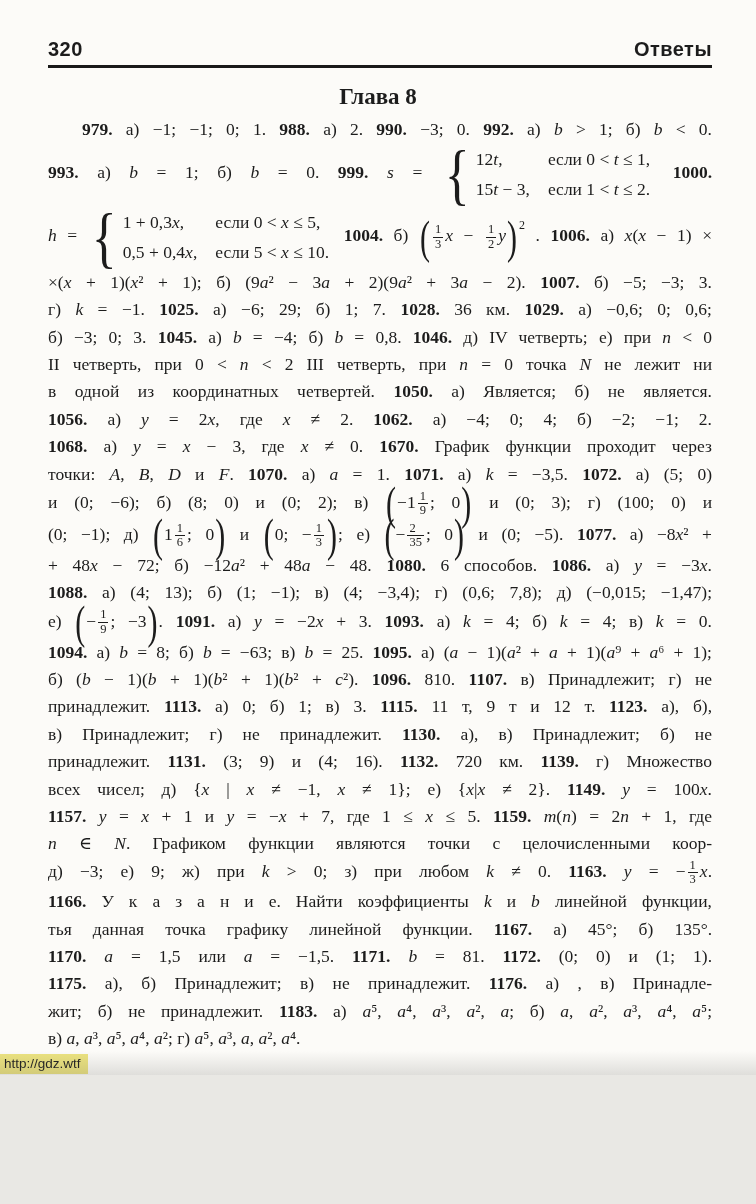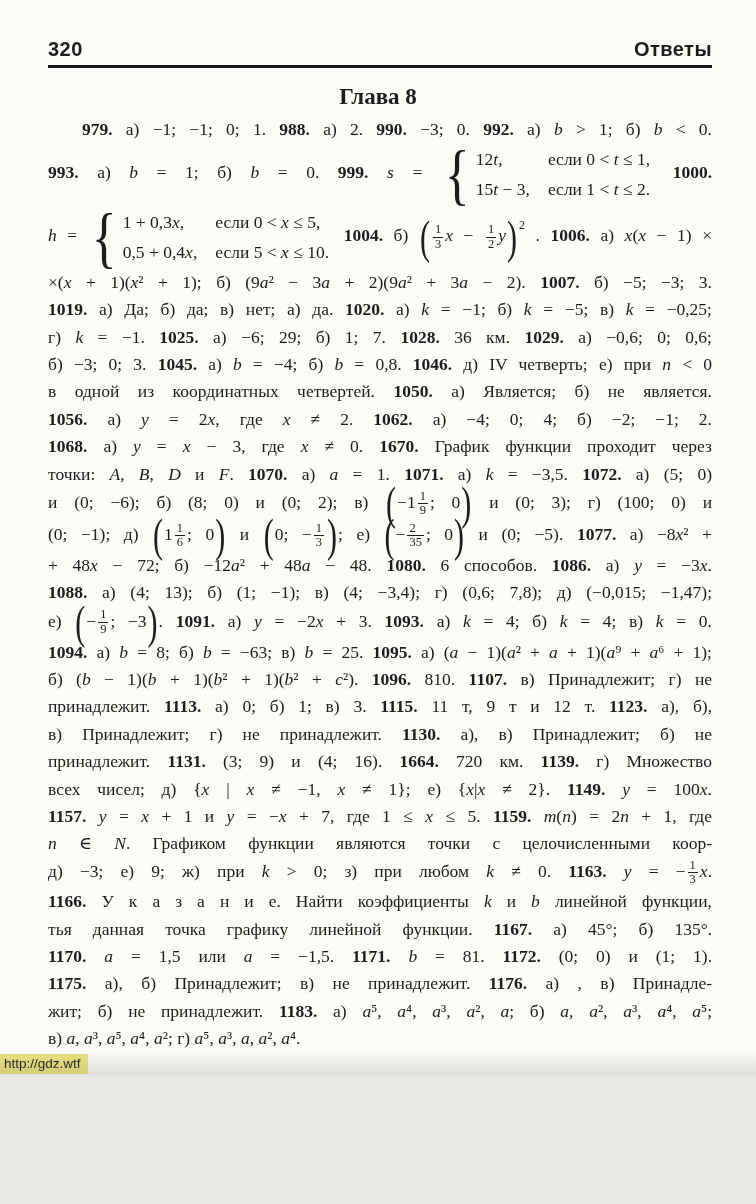--- a/index.html
+++ b/index.html
@@ -54,37 +54,37 @@
       <div class="line"><i>h</i> = <span class="cases">
           <span class="brace">{</span>
           <span class="crows">
             <span>1 + 0,3<i>x</i>,</span>
             <span>если 0 &lt; <i>x</i> ≤ 5,</span>
             <span>0,5 + 0,4<i>x</i>,</span>
             <span>если 5 &lt; <i>x</i> ≤ 10.</span>
           </span>
         </span> <b class="bnum">1004.</b> б) <span class="bigp">(</span><span class="frac"><span class="fn">1</span><span class="fd">3</span></span><i>x</i> − <span class="frac"><span class="fn">1</span><span class="fd">2</span></span><i>y</i><span class="bigp">)</span><span class="psup">2</span> . <b class="bnum">1006.</b> а) <i>x</i>(<i>x</i> − 1) ×</div>
       <div class="line">×(<i>x</i> + 1)(<i>x</i>² + 1); б) (9<i>a</i>² − 3<i>a</i> + 2)(9<i>a</i>² + 3<i>a</i> − 2). <b class="bnum">1007.</b> б) −5; −3; 3.</div>
-      <div class="line"><b class="bnum">1019.</b> а) Да; б) да; в) нет; а) да. <b class="bnum">1020.</b> а) <i>k</i> = −1; б) <i>k</i> = −5; в) <i>k</i> = −0,25;</div>
       <div class="line">г) <i>k</i> = −1. <b class="bnum">1025.</b> а) −6; 29; б) 1; 7. <b class="bnum">1028.</b> 36 км. <b class="bnum">1029.</b> а) −0,6; 0; 0,6;</div>
       <div class="line">б) −3; 0; 3. <b class="bnum">1045.</b> а) <i>b</i> = −4; б) <i>b</i> = 0,8. <b class="bnum">1046.</b> д) IV четверть; е) при <i>n</i> &lt; 0</div>
+      <div class="line">II четверть, при 0 &lt; <i>n</i> &lt; 2 III четверть, при <i>n</i> = 0 точка <i>N</i> не лежит ни</div>
       <div class="line">в одной из координатных четвертей. <b class="bnum">1050.</b> а) Является; б) не является.</div>
       <div class="line"><b class="bnum">1056.</b> а) <i>y</i> = 2<i>x</i>, где <i>x</i> ≠ 2. <b class="bnum">1062.</b> а) −4; 0; 4; б) −2; −1; 2.</div>
       <div class="line"><b class="bnum">1068.</b> а) <i>y</i> = <i>x</i> − 3, где <i>x</i> ≠ 0. <b class="bnum">1670.</b> График функции проходит через</div>
       <div class="line">точки: <i>A</i>, <i>B</i>, <i>D</i> и <i>F</i>. <b class="bnum">1070.</b> а) <i>a</i> = 1. <b class="bnum">1071.</b> а) <i>k</i> = −3,5. <b class="bnum">1072.</b> а) (5; 0)</div>
       <div class="line">и (0; −6); б) (8; 0) и (0; 2); в) <span class="bigp">(</span>−1<span class="frac"><span class="fn">1</span><span class="fd">9</span></span>; 0<span class="bigp">)</span> и (0; 3); г) (100; 0) и</div>
       <div class="line">(0; −1); д) <span class="bigp">(</span>1<span class="frac"><span class="fn">1</span><span class="fd">6</span></span>; 0<span class="bigp">)</span> и <span class="bigp">(</span>0; −<span class="frac"><span class="fn">1</span><span class="fd">3</span></span><span class="bigp">)</span>; е) <span class="bigp">(</span>−<span class="frac"><span class="fn">2</span><span class="fd">35</span></span>; 0<span class="bigp">)</span> и (0; −5). <b class="bnum">1077.</b> а) −8<i>x</i>² +</div>
       <div class="line">+ 48<i>x</i> − 72; б) −12<i>a</i>² + 48<i>a</i> − 48. <b class="bnum">1080.</b> 6 способов. <b class="bnum">1086.</b> а) <i>y</i> = −3<i>x</i>.</div>
       <div class="line"><b class="bnum">1088.</b> а) (4; 13); б) (1; −1); в) (4; −3,4); г) (0,6; 7,8); д) (−0,015; −1,47);</div>
       <div class="line">е) <span class="bigp">(</span>−<span class="frac"><span class="fn">1</span><span class="fd">9</span></span>; −3<span class="bigp">)</span>. <b class="bnum">1091.</b> а) <i>y</i> = −2<i>x</i> + 3. <b class="bnum">1093.</b> а) <i>k</i> = 4; б) <i>k</i> = 4; в) <i>k</i> = 0.</div>
       <div class="line"><b class="bnum">1094.</b> а) <i>b</i> = 8; б) <i>b</i> = −63; в) <i>b</i> = 25. <b class="bnum">1095.</b> а) (<i>a</i> − 1)(<i>a</i>² + <i>a</i> + 1)(<i>a</i>⁹ + <i>a</i>⁶ + 1);</div>
       <div class="line">б) (<i>b</i> − 1)(<i>b</i> + 1)(<i>b</i>² + 1)(<i>b</i>² + <i>c</i>²). <b class="bnum">1096.</b> 810. <b class="bnum">1107.</b> в) Принадлежит; г) не</div>
       <div class="line">принадлежит. <b class="bnum">1113.</b> а) 0; б) 1; в) 3. <b class="bnum">1115.</b> 11 т, 9 т и 12 т. <b class="bnum">1123.</b> а), б),</div>
       <div class="line">в) Принадлежит; г) не принадлежит. <b class="bnum">1130.</b> а), в) Принадлежит; б) не</div>
-      <div class="line">принадлежит. <b class="bnum">1131.</b> (3; 9) и (4; 16). <b class="bnum">1664.</b> 720 км. <b class="bnum">1139.</b> г) Множество</div>
+      <div class="line">принадлежит. <b class="bnum">1131.</b> (3; 9) и (4; 16). <b class="bnum">1132.</b> 720 км. <b class="bnum">1139.</b> г) Множество</div>
       <div class="line">всех чисел; д) {<i>x</i> | <i>x</i> ≠ −1, <i>x</i> ≠ 1}; е) {<i>x</i>|<i>x</i> ≠ 2}. <b class="bnum">1149.</b> <i>y</i> = 100<i>x</i>.</div>
       <div class="line"><b class="bnum">1157.</b> <i>y</i> = <i>x</i> + 1 и <i>y</i> = −<i>x</i> + 7, где 1 ≤ <i>x</i> ≤ 5. <b class="bnum">1159.</b> <i>m</i>(<i>n</i>) = 2<i>n</i> + 1, где</div>
       <div class="line"><i>n</i> ∈ <i>N</i>. Графиком функции являются точки с целочисленными коор-</div>
       <div class="line">д) −3; е) 9; ж) при <i>k</i> &gt; 0; з) при любом <i>k</i> ≠ 0. <b class="bnum">1163.</b> <i>y</i> = −<span class="frac"><span class="fn">1</span><span class="fd">3</span></span><i>x</i>.</div>
       <div class="line"><b class="bnum">1166.</b> У к а з а н и е. Найти коэффициенты <i>k</i> и <i>b</i> линейной функции,</div>
       <div class="line">тья данная точка графику линейной функции. <b class="bnum">1167.</b> а) 45°; б) 135°.</div>
       <div class="line"><b class="bnum">1170.</b> <i>a</i> = 1,5 или <i>a</i> = −1,5. <b class="bnum">1171.</b> <i>b</i> = 81. <b class="bnum">1172.</b> (0; 0) и (1; 1).</div>
       <div class="line"><b class="bnum">1175.</b> а), б) Принадлежит; в) не принадлежит. <b class="bnum">1176.</b> а) , в) Принадле-</div>
       <div class="line">жит; б) не принадлежит. <b class="bnum">1183.</b> а) <i>a</i>⁵, <i>a</i>⁴, <i>a</i>³, <i>a</i>², <i>a</i>;  б) <i>a</i>, <i>a</i>², <i>a</i>³, <i>a</i>⁴, <i>a</i>⁵;</div>
       <div class="line nojust">в) <i>a</i>, <i>a</i>³, <i>a</i>⁵, <i>a</i>⁴, <i>a</i>²;  г) <i>a</i>⁵, <i>a</i>³, <i>a</i>, <i>a</i>², <i>a</i>⁴.</div>

